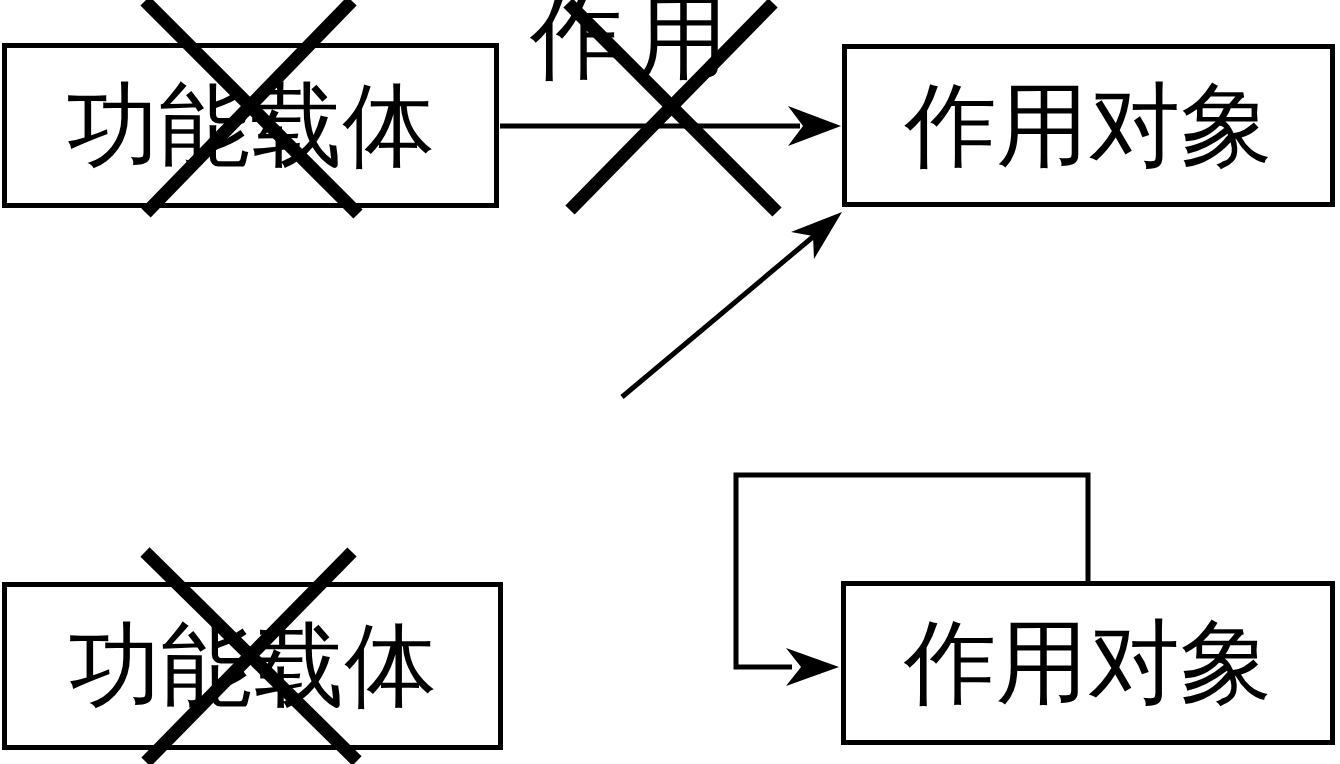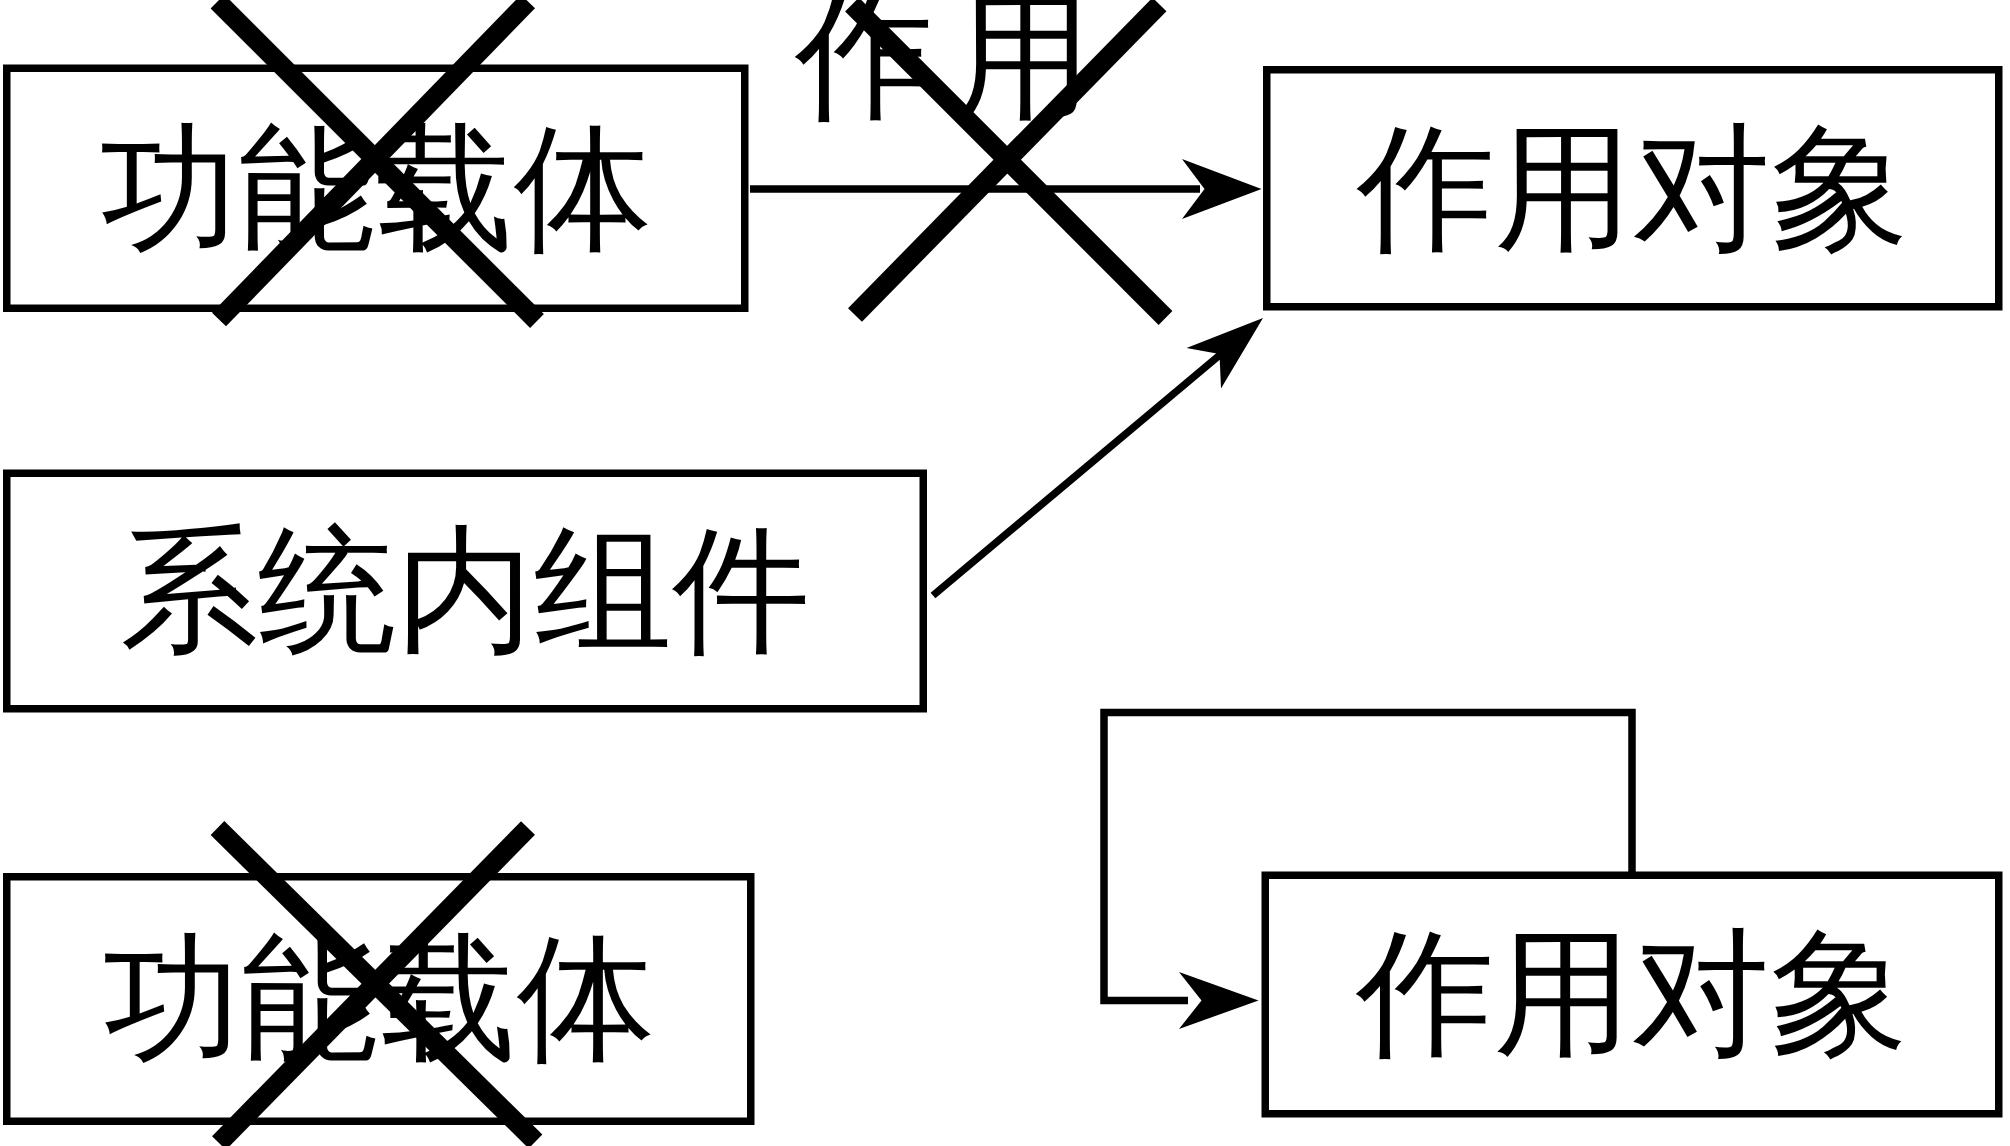--- a/index.html
+++ b/index.html
@@ -59,23 +59,20 @@
 <div class="canvas">
 
   <div class="node node-carrier-top">
     <span>功能载体</span>
   </div>
 
   <div class="node node-object-top">
     <span>作用对象</span>
   </div>
 
-  <div class="node node-system-comp">
-    <span>系统内组件</span>
-  </div>
 
   <div class="node node-carrier-bottom">
     <span>功能载体</span>
   </div>
 
   <div class="node node-object-bottom">
     <span>作用对象</span>
   </div>
 
   <div class="edge-label">作用</div>

